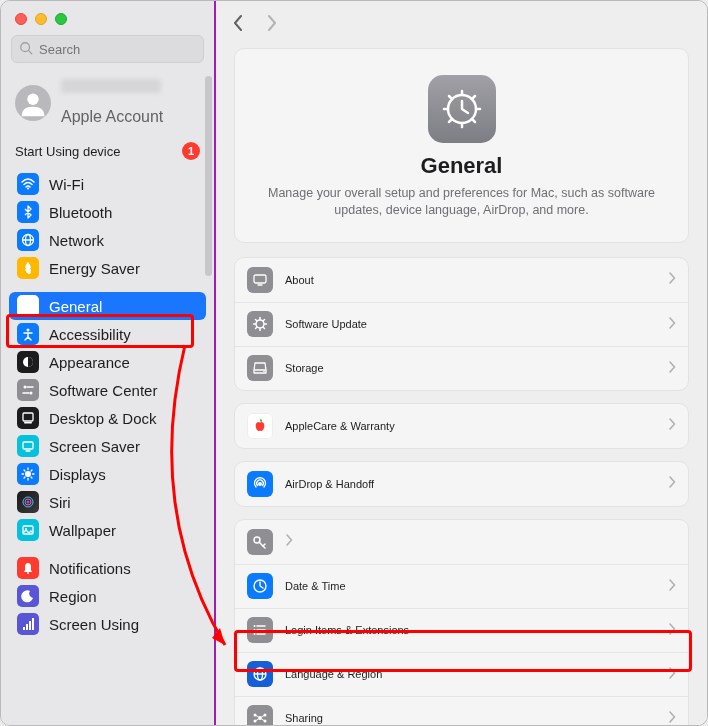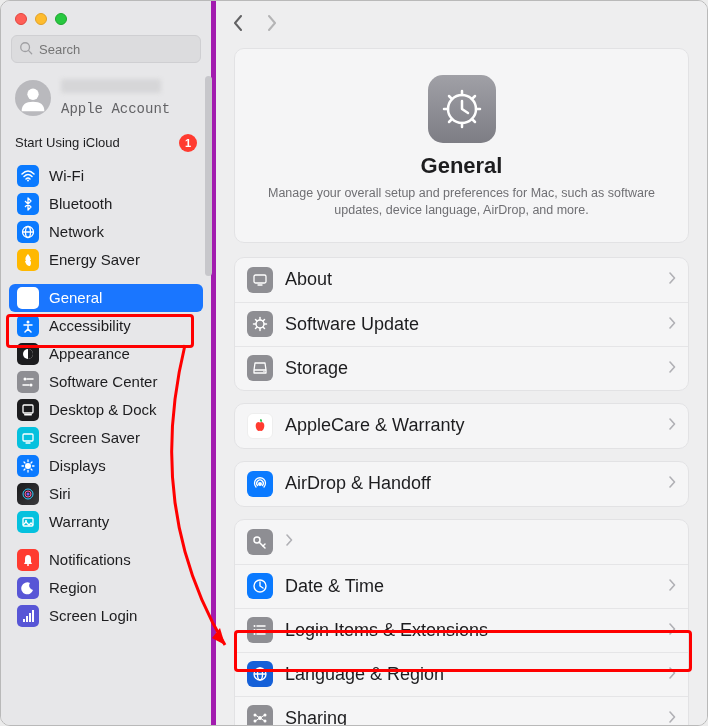--- a/index.html
+++ b/index.html
@@ -21,21 +21,21 @@
   border-radius: 10px;
   overflow: hidden;
   background: #f2f2f2;
 }
 
 .sidebar {
   width: 215px;
   background: #e7e7e9;
   display: flex;
   flex-direction: column;
-  border-right: 5px solid #a21caf;
+  border-right: 2px solid #a21caf;
 }
 .traffic {
   display: flex;
   gap: 8px;
   padding: 12px 12px 10px 14px;
 }
 .traffic span { width: 12px; height: 12px; border-radius: 50%; display: block; }
 .tl-close { background: #ff5f57; border: 0.5px solid #e24640; }
 .tl-min { background: #febc2e; border: 0.5px solid #e1a128; }
 .tl-max { background: #28c840; border: 0.5px solid #1fa72f; }
@@ -54,21 +54,21 @@
   display: flex; align-items: center; gap: 10px;
   padding: 6px 12px 10px 14px;
 }
 .avatar {
   width: 36px; height: 36px; border-radius: 50%;
   background: #b9b9bd; display: flex; align-items: center; justify-content: center;
 }
 .avatar svg { width: 34px; height: 34px; }
 .account-text { display: flex; flex-direction: column; line-height: 1.2; }
 .name-blur { width: 100px; height: 14px; background: #d6d6d8; filter: blur(2px); border-radius: 2px; }
-.account-sub { font-size: 14px; color: #636366; margin-top: 8px; font-family: Liberation Mono, monospace; }
+.account-sub { font-size: 16px; color: #636366; margin-top: 14px; }
 .icloud-row {
   display: flex; align-items: center; justify-content: space-between;
   padding: 6px 14px 10px 14px; font-size: 13px; color: #1d1d1f;
 }
 .badge {
   background: #ff3b30; color: #fff; font-size: 11px; font-weight: 600;
   width: 18px; height: 18px; border-radius: 9px; display: flex; align-items: center; justify-content: center;
 }
 .side-list { padding: 0 8px 10px 8px; overflow-y: auto; }
 .side-group { margin-bottom: 10px; }
@@ -122,21 +122,21 @@
   display: flex; align-items: center; height: 44px;
   padding: 0 12px; border-top: 1px solid #e5e5e7; cursor: default;
 }
 .row:first-child { border-top: none; }
 .row-icon {
   width: 26px; height: 26px; border-radius: 6px; margin-right: 12px;
   display:flex;align-items:center;justify-content:center;color:#fff;flex-shrink:0;
 }
 .ri-gray{background:#8e8e93}.ri-red{background:#fff;border:1px solid #eee}
 .ri-blue{background:#0a7aff}.ri-dblue{background:#1560d8}
-.row-label { flex: 1; font-size: 18px; }
+.row-label { flex: 1; font-size: 11px; }
 .row-chev { color: #b0b0b5; }
 .row-chev svg{width:8px;height:12px}
 
 .anno {
   position: absolute; border: 3px solid #ff0000; border-radius: 4px;
   pointer-events: none; z-index: 50;
 }
 .arrow-svg { position: absolute; pointer-events: none; z-index: 49; }
 </style>
 </head>
@@ -168,21 +168,21 @@
             <circle cx="18" cy="14" r="6" fill="#fff"></circle>
             <path d="M6 32 Q6 22 18 22 Q30 22 30 32 Z" fill="#fff"></path>
           </svg>
       </div>
       <div class="account-text">
         <div class="name-blur"></div>
         <div class="account-sub">Apple Account</div>
       </div>
     </div>
     <div class="icloud-row">
-      <span>Start Using iCloud</span>
+      <span>Start Using device</span>
       <span class="badge">1</span>
     </div>
     <div class="side-list" id="side-list">
         <div class="side-group">
           <div class="side-item">
             <span class="side-icon ic-wifi">
               <svg width="14" height="14" viewBox="0 0 14 14">
                 <path d="M1 5 Q7 -1 13 5 M3 7.5 Q7 3.5 11 7.5 M5 10 Q7 8 9 10" fill="none" stroke="#fff" stroke-width="1.5" stroke-linecap="round"></path>
                 <circle cx="7" cy="11.5" r="1" fill="#fff"></circle>
               </svg>
@@ -307,21 +307,21 @@
             <span>Siri</span>
           </div>
           <div class="side-item">
             <span class="side-icon ic-wall">
               <svg width="14" height="14" viewBox="0 0 14 14">
                 <rect x="2" y="3" width="10" height="8" rx="1" fill="none" stroke="#fff" stroke-width="1.3"></rect>
                 <circle cx="5" cy="6" r="1" fill="#fff"></circle>
                 <path d="M2 10 L5 7 L8 10 L10 8 L12 10" fill="none" stroke="#fff" stroke-width="1.3"></path>
               </svg>
             </span>
-            <span>Warranty</span>
+            <span>Wallpaper</span>
           </div>
         </div>
         <div class="side-group">
           <div class="side-item">
             <span class="side-icon ic-notif">
               <svg width="14" height="14" viewBox="0 0 14 14">
                 <path d="M7 2 Q4 2 4 6 L4 9 L3 11 L11 11 L10 9 L10 6 Q10 2 7 2 Z" fill="#fff"></path>
                 <circle cx="7" cy="12" r="1" fill="#fff"></circle>
               </svg>
             </span>
@@ -337,21 +337,21 @@
           </div>
           <div class="side-item">
             <span class="side-icon ic-st">
               <svg width="14" height="14" viewBox="0 0 14 14">
                 <rect x="2" y="10" width="2" height="3" fill="#fff"></rect>
                 <rect x="5" y="7" width="2" height="6" fill="#fff"></rect>
                 <rect x="8" y="4" width="2" height="9" fill="#fff"></rect>
                 <rect x="11" y="1" width="2" height="12" fill="#fff"></rect>
               </svg>
             </span>
-            <span>Screen Login</span>
+            <span>Screen Using</span>
           </div>
         </div>
       </div>
   </div>
 
   <div class="main">
     <div class="toolbar">
       <span class="nav-btn">
         <svg viewBox="0 0 12 18">
             <polyline points="9,2 3,9 9,16" fill="none" stroke="currentColor" stroke-width="2" stroke-linecap="round" stroke-linejoin="round"></polyline>

